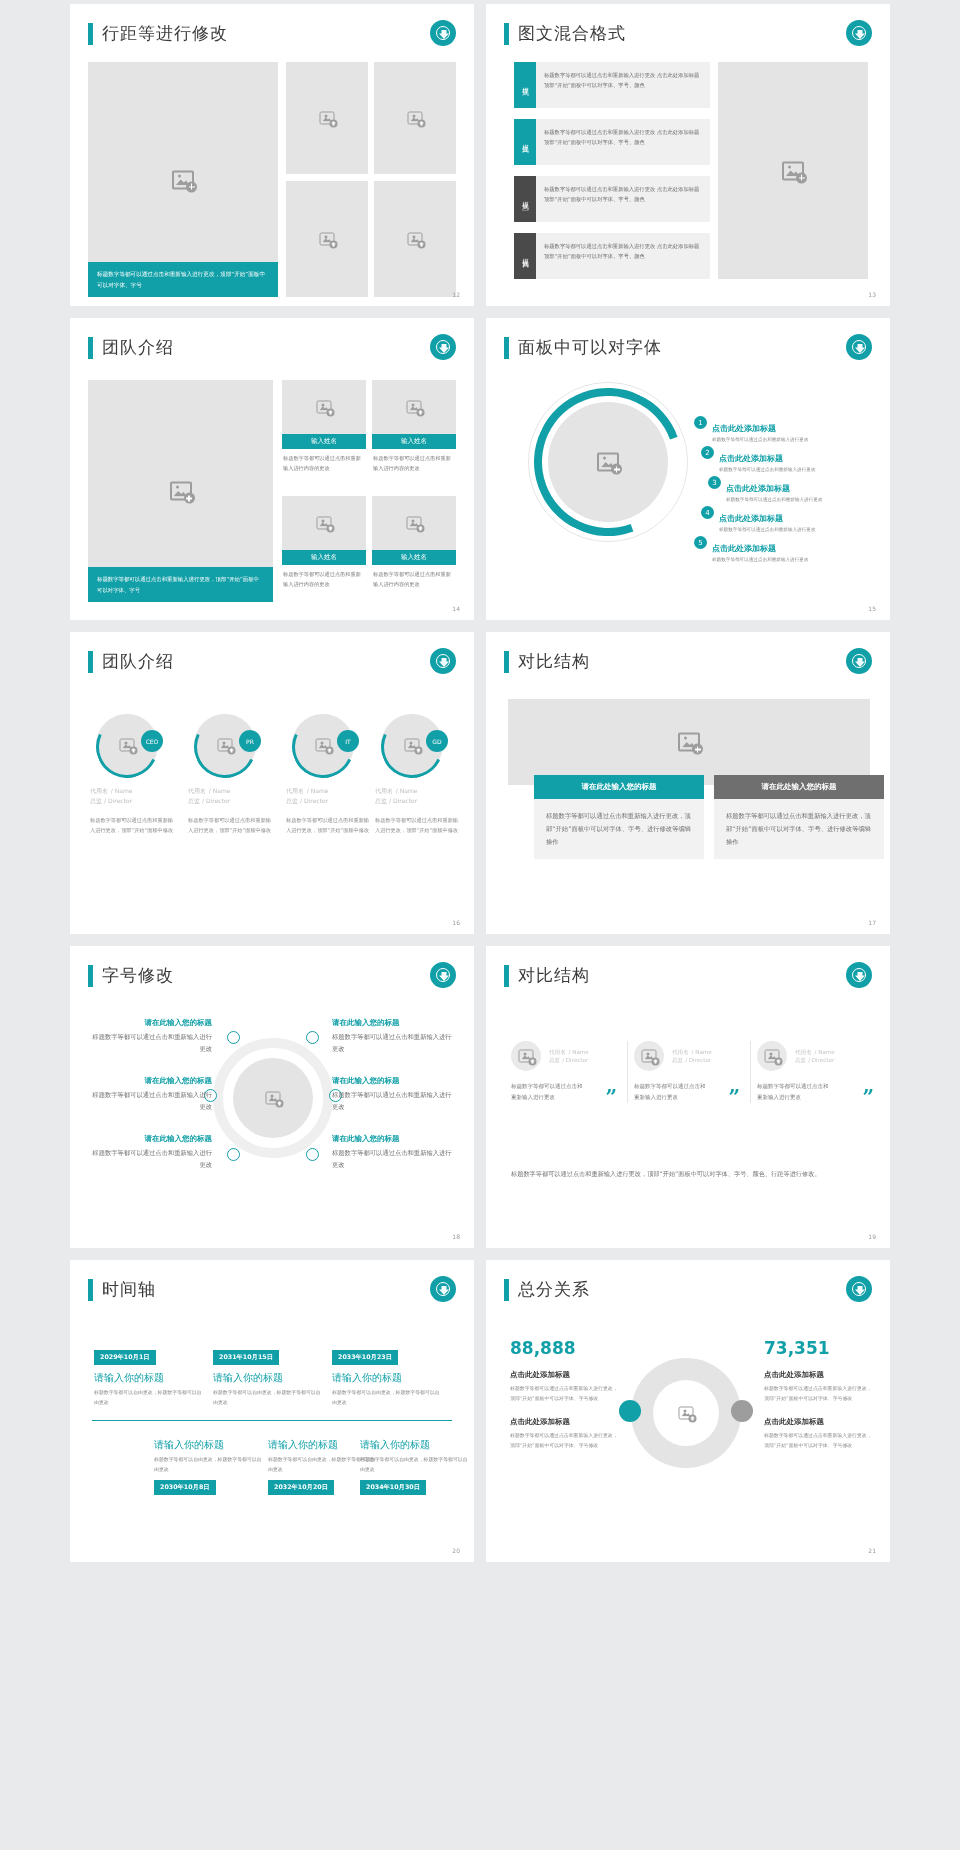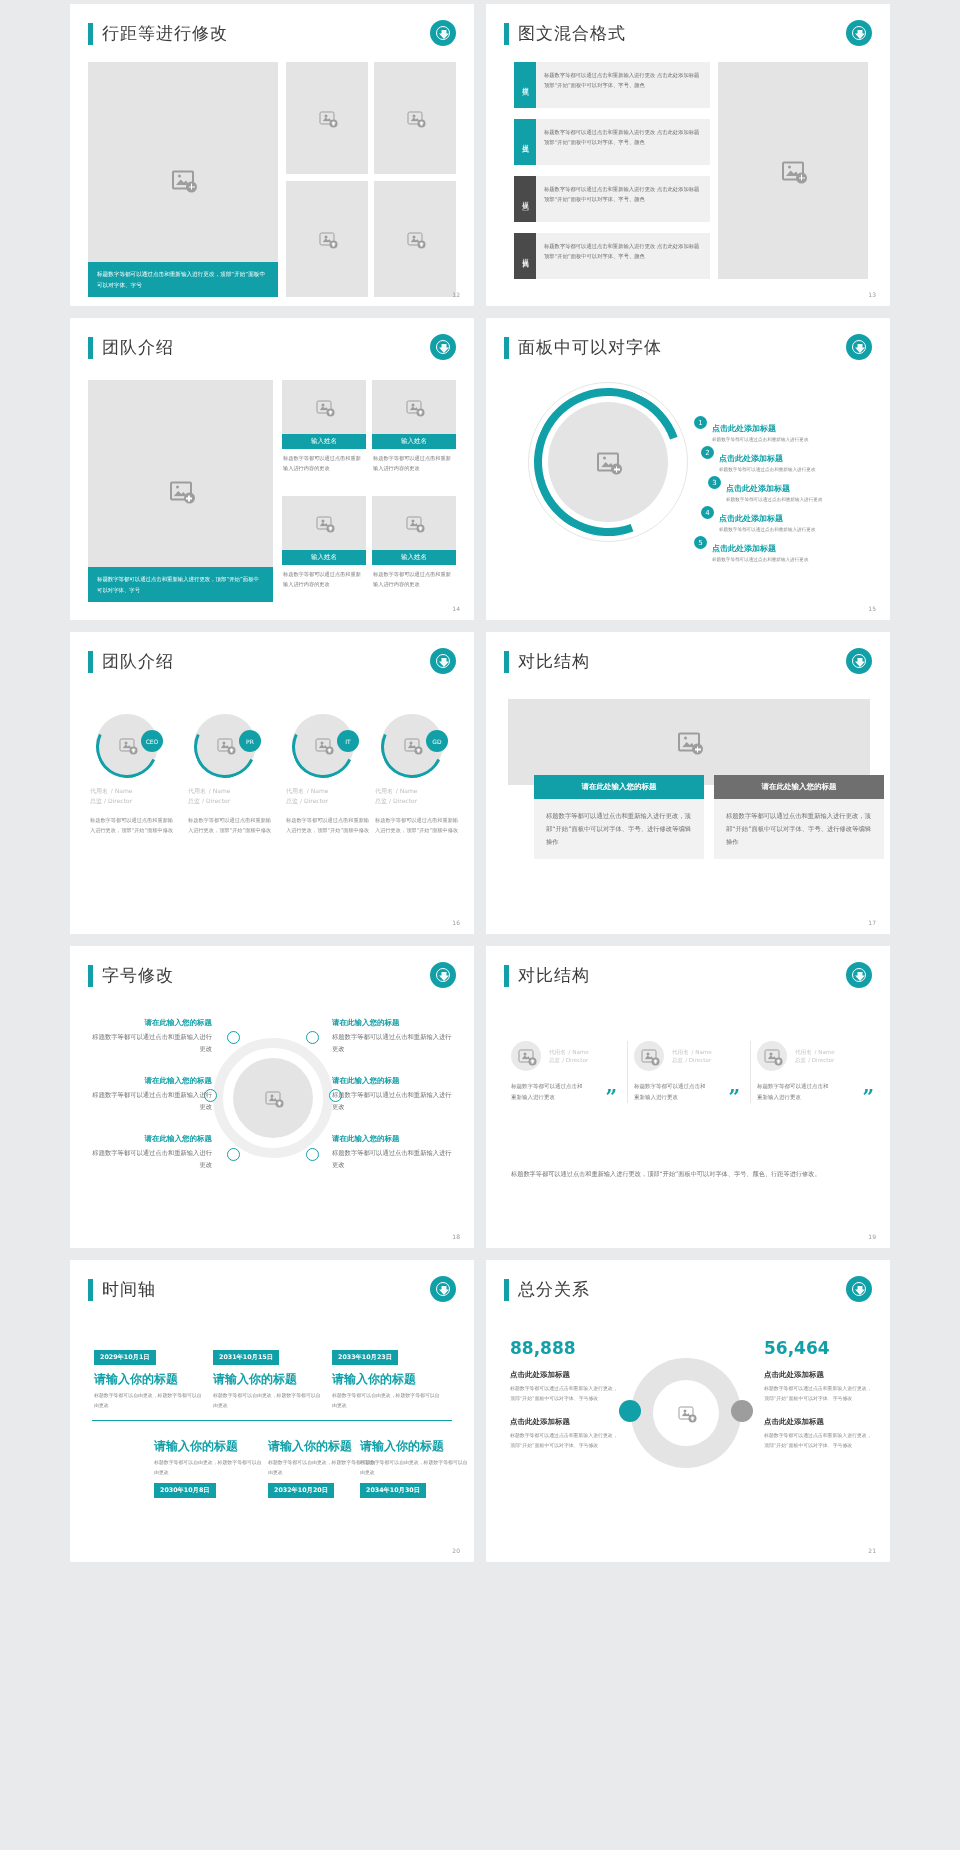--- a/index.html
+++ b/index.html
@@ -74,21 +74,21 @@
   .s19 .av { width:30px; height:30px; border-radius:50%; background:#e9e9e9; position:relative; flex:none; }
   .s19 .nm { font-size:8px; font-weight:bold; color:#12a0a8; }
   .s19 .nm span { color:#c4c4c4; font-weight:normal; font-size:5.6px; }
   .s19 .ro { font-size:5.6px; font-weight:bold; color:#12a0a8; }
   .s19 .ro span { color:#c4c4c4; font-weight:normal; }
   .s19 .bd { font-size:5.5px; line-height:2; color:#7c7c7c; }
   .s19 .qm { font-size:20px; color:#12a0a8; font-weight:bold; line-height:.6; font-family:"DejaVu Serif",serif; }
   .s19 .foot { font-size:6.2px; line-height:2; color:#6f6f6f; }
   
   .s20 .chip { background:#12a0a8; color:#fff; font-size:6.3px; font-weight:bold; padding:3px 6px; display:inline-block; }
-  .s20 .h { font-size:12px; font-weight:bold; color:#12a0a8; }
+  .s20 .h { font-size:10px; font-weight:normal; color:#12a0a8; }
   .s20 .d { font-size:4.9px; line-height:1.95; color:#8a8a8a; }
   
   .s21 .num { font-size:17px; font-weight:bold; color:#12a0a8; }
   .s21 .h { font-size:7.5px; font-weight:bold; color:#3b3b3b; }
   .s21 .d { font-size:4.9px; line-height:1.95; color:#8a8a8a; }
   .donut { width:110px; height:110px; border-radius:50%; background:#e4e4e4; position:relative; }
   .donut .in { position:absolute; left:22px; top:22px; width:66px; height:66px; border-radius:50%; background:#fff; }
 </style>
 </head>
 <body>
@@ -552,21 +552,21 @@
     </div>
 
     <div style="position:absolute;left:24px;top:78px;width:110px;">
       <div class="num">88,888</div>
       <div class="h" style="margin-top:12px;">点击此处添加标题</div>
       <div class="d" style="margin-top:4px;">标题数字等都可以通过点击和重新输入进行更改，顶部“开始”面板中可以对字体、字号修改</div>
       <div class="h" style="margin-top:14px;">点击此处添加标题</div>
       <div class="d" style="margin-top:4px;">标题数字等都可以通过点击和重新输入进行更改，顶部“开始”面板中可以对字体、字号修改</div>
     </div>
     <div style="position:absolute;left:278px;top:78px;width:110px;">
-      <div class="num">56,464</div>
+      <div class="num">73,351</div>
       <div class="h" style="margin-top:12px;">点击此处添加标题</div>
       <div class="d" style="margin-top:4px;">标题数字等都可以通过点击和重新输入进行更改，顶部“开始”面板中可以对字体、字号修改</div>
       <div class="h" style="margin-top:14px;">点击此处添加标题</div>
       <div class="d" style="margin-top:4px;">标题数字等都可以通过点击和重新输入进行更改，顶部“开始”面板中可以对字体、字号修改</div>
     </div>
     <div class="pg">21</div>
   </div>
 
 </div>
 

